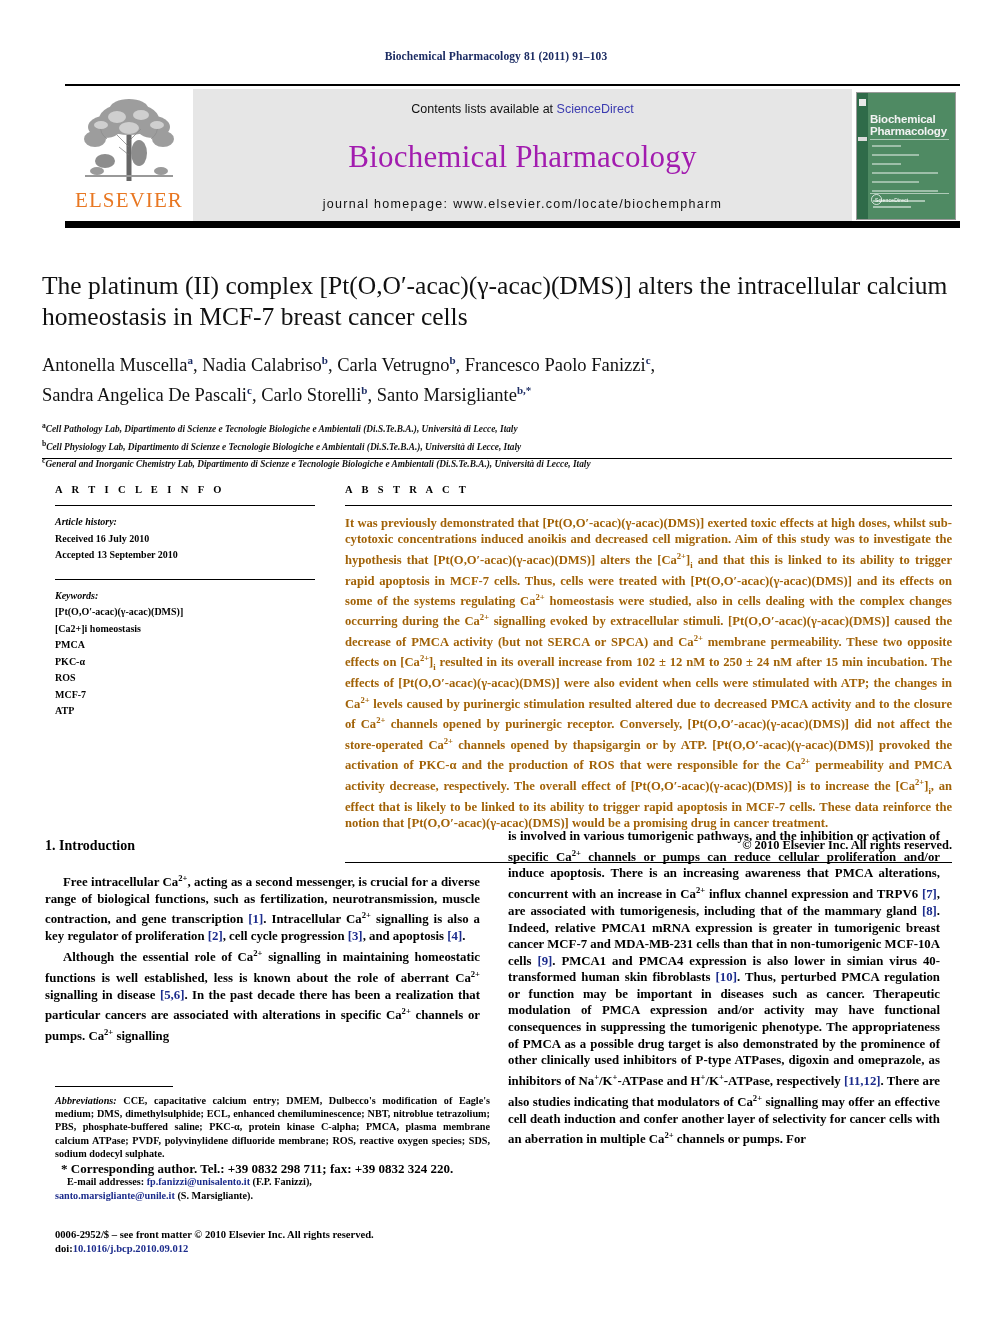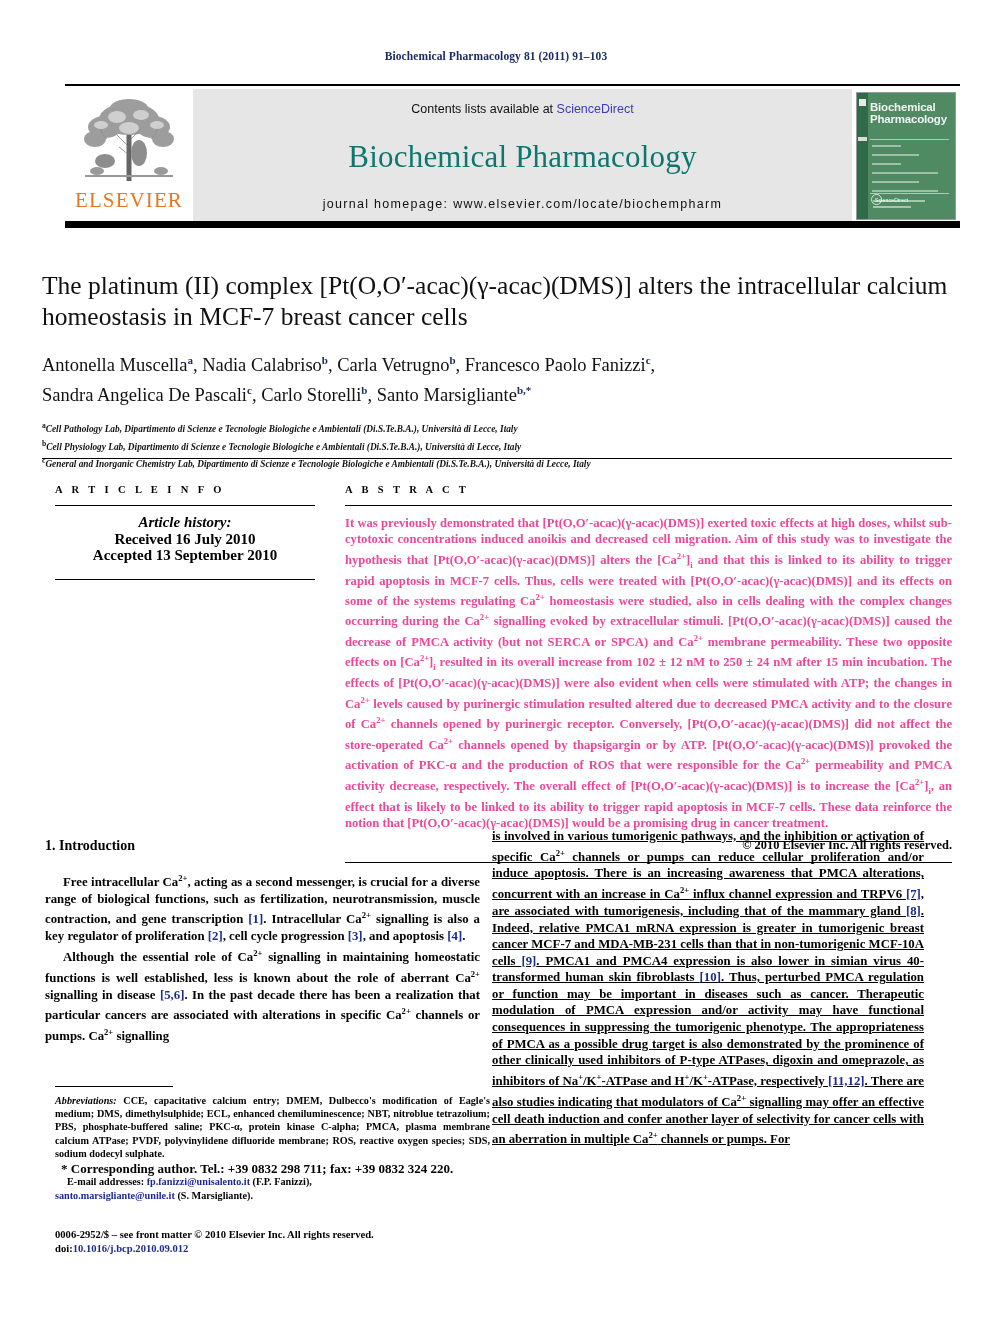--- a/index.html
+++ b/index.html
@@ -86,21 +86,21 @@
     font-family: "Liberation Sans", sans-serif;
     font-size: 12.5px;
     color: #111;
   }
   .contents-line .sd {
     color: #3b3bb0;
   }
   .journal-title {
     font-family: "Liberation Serif", serif;
     font-size: 31px;
-    color: #0f766e;
+    color: #a21caf;
     letter-spacing: 0.2px;
   }
   .homepage-line {
     font-family: "Liberation Sans", sans-serif;
     font-size: 12.5px;
     color: #111;
     letter-spacing: 1.3px;
     text-align: right;
   }
 
@@ -130,21 +130,21 @@
   .cover-spine-mark {
     position: absolute; left: 2px; top: 6px;
     width: 7px; height: 7px; background: #e9e9e9;
   }
   .cover-spine-mark2 {
     position: absolute; left: 1px; top: 44px;
     width: 9px; height: 4px; background: #dcdcdc;
   }
   .cover-title {
     position: absolute;
-    left: 13px; top: 8px; right: 4px;
+    left: 13px; top: 20px; right: 4px;
     color: #f2f2f2;
     font-family: "Liberation Sans", sans-serif;
     font-weight: bold;
     font-size: 11.5px;
     line-height: 12.5px;
     letter-spacing: -0.2px;
   }
   .cover-rule {
     position: absolute; left: 13px; right: 6px;
     height: 1px; background: rgba(255,255,255,.55);
@@ -223,43 +223,43 @@
   .abs-col {
     position: absolute; left: 345px; top: 484px; width: 607px;
   }
   .sec-label {
     font-family: "Liberation Serif", serif;
     font-weight: bold;
     font-size: 10.5px;
     letter-spacing: 3.4px;
   }
   .thin-rule { height:1px; background:#000; margin-top:10px; }
-  .meta-group { margin-top: 8px; font-size: 15px; line-height: 16.5px; font-weight: bold; text-align: center;}
+  .meta-group { margin-top: 8px; font-size: 10px; line-height: 16.5px; font-weight: bold;}
   .meta-group .hdr { font-style: italic; }
   .meta-rule { height:1px; background:#000; margin-top:15px; }
 
   .abstract-text {
     margin-top: 9px;
     font-size: 12.6px;
     line-height: 16.3px;
     text-align: justify;
     font-weight: bold;
-    color:#ec4899;
+    color:#a16207;
   }
   .copyright-line {
     margin-top: 7px;
     text-align: right;
     font-size: 12.4px;
     font-weight: bold;
   }
   .abs-bottom-rule { height:1px; background:#000; margin-top:9px; }
 
   
   .body-left { position: absolute; left: 45px; top: 838px; width: 435px; }
-  .body-right { position: absolute; left: 492px; top: 828px; width: 432px; text-decoration: underline; }
+  .body-right { position: absolute; left: 508px; top: 828px; width: 432px; }
 
   h2.section-heading {
     font-size: 14px;
     font-weight: bold;
     margin: 0 0 16px 0;
   }
   p.para {
     margin: 0;
     font-size: 12.8px;
     line-height: 16.6px;
@@ -404,20 +404,30 @@
 
   <div class="info-col">
     <div class="sec-label">A R T I C L E  I N F O</div>
     <div class="thin-rule"></div>
     <div class="meta-group">
       <div class="hdr">Article history:</div>
       <div>Received 16 July 2010</div>
       <div>Accepted 13 September 2010</div>
     </div>
     <div class="meta-rule"></div>
+    <div class="meta-group">
+      <div class="hdr">Keywords:</div>
+      <div>[Pt(O,O′-acac)(γ-acac)(DMS)]</div>
+      <div>[Ca2+]i homeostasis</div>
+      <div>PMCA</div>
+      <div>PKC-α</div>
+      <div>ROS</div>
+      <div>MCF-7</div>
+      <div>ATP</div>
+    </div>
   </div>
 
   <div class="abs-col">
     <div class="sec-label">A B S T R A C T</div>
     <div class="thin-rule"></div>
     <div class="abstract-text">It was previously demonstrated that [Pt(O,O′-acac)(γ-acac)(DMS)] exerted toxic effects at high doses, whilst sub-cytotoxic concentrations induced anoikis and decreased cell migration. Aim of this study was to investigate the hypothesis that [Pt(O,O′-acac)(γ-acac)(DMS)] alters the [Ca<sup class="sups">2+</sup>]<sub class="subs">i</sub> and that this is linked to its ability to trigger rapid apoptosis in MCF-7 cells. Thus, cells were treated with [Pt(O,O′-acac)(γ-acac)(DMS)] and its effects on some of the systems regulating Ca<sup class="sups">2+</sup> homeostasis were studied, also in cells dealing with the complex changes occurring during the Ca<sup class="sups">2+</sup> signalling evoked by extracellular stimuli. [Pt(O,O′-acac)(γ-acac)(DMS)] caused the decrease of PMCA activity (but not SERCA or SPCA) and Ca<sup class="sups">2+</sup> membrane permeability. These two opposite effects on [Ca<sup class="sups">2+</sup>]<sub class="subs">i</sub> resulted in its overall increase from 102 ± 12 nM to 250 ± 24 nM after 15 min incubation. The effects of [Pt(O,O′-acac)(γ-acac)(DMS)] were also evident when cells were stimulated with ATP; the changes in Ca<sup class="sups">2+</sup> levels caused by purinergic stimulation resulted altered due to decreased PMCA activity and to the closure of Ca<sup class="sups">2+</sup> channels opened by purinergic receptor. Conversely, [Pt(O,O′-acac)(γ-acac)(DMS)] did not affect the store-operated Ca<sup class="sups">2+</sup> channels opened by thapsigargin or by ATP. [Pt(O,O′-acac)(γ-acac)(DMS)] provoked the activation of PKC-α and the production of ROS that were responsible for the Ca<sup class="sups">2+</sup> permeability and PMCA activity decrease, respectively. The overall effect of [Pt(O,O′-acac)(γ-acac)(DMS)] is to increase the [Ca<sup class="sups">2+</sup>]<sub class="subs">i</sub>, an effect that is likely to be linked to its ability to trigger rapid apoptosis in MCF-7 cells. These data reinforce the notion that [Pt(O,O′-acac)(γ-acac)(DMS)] would be a promising drug in cancer treatment.</div>
     <div class="copyright-line">© 2010 Elsevier Inc. All rights reserved.</div>
     <div class="abs-bottom-rule"></div>
   </div>
 

